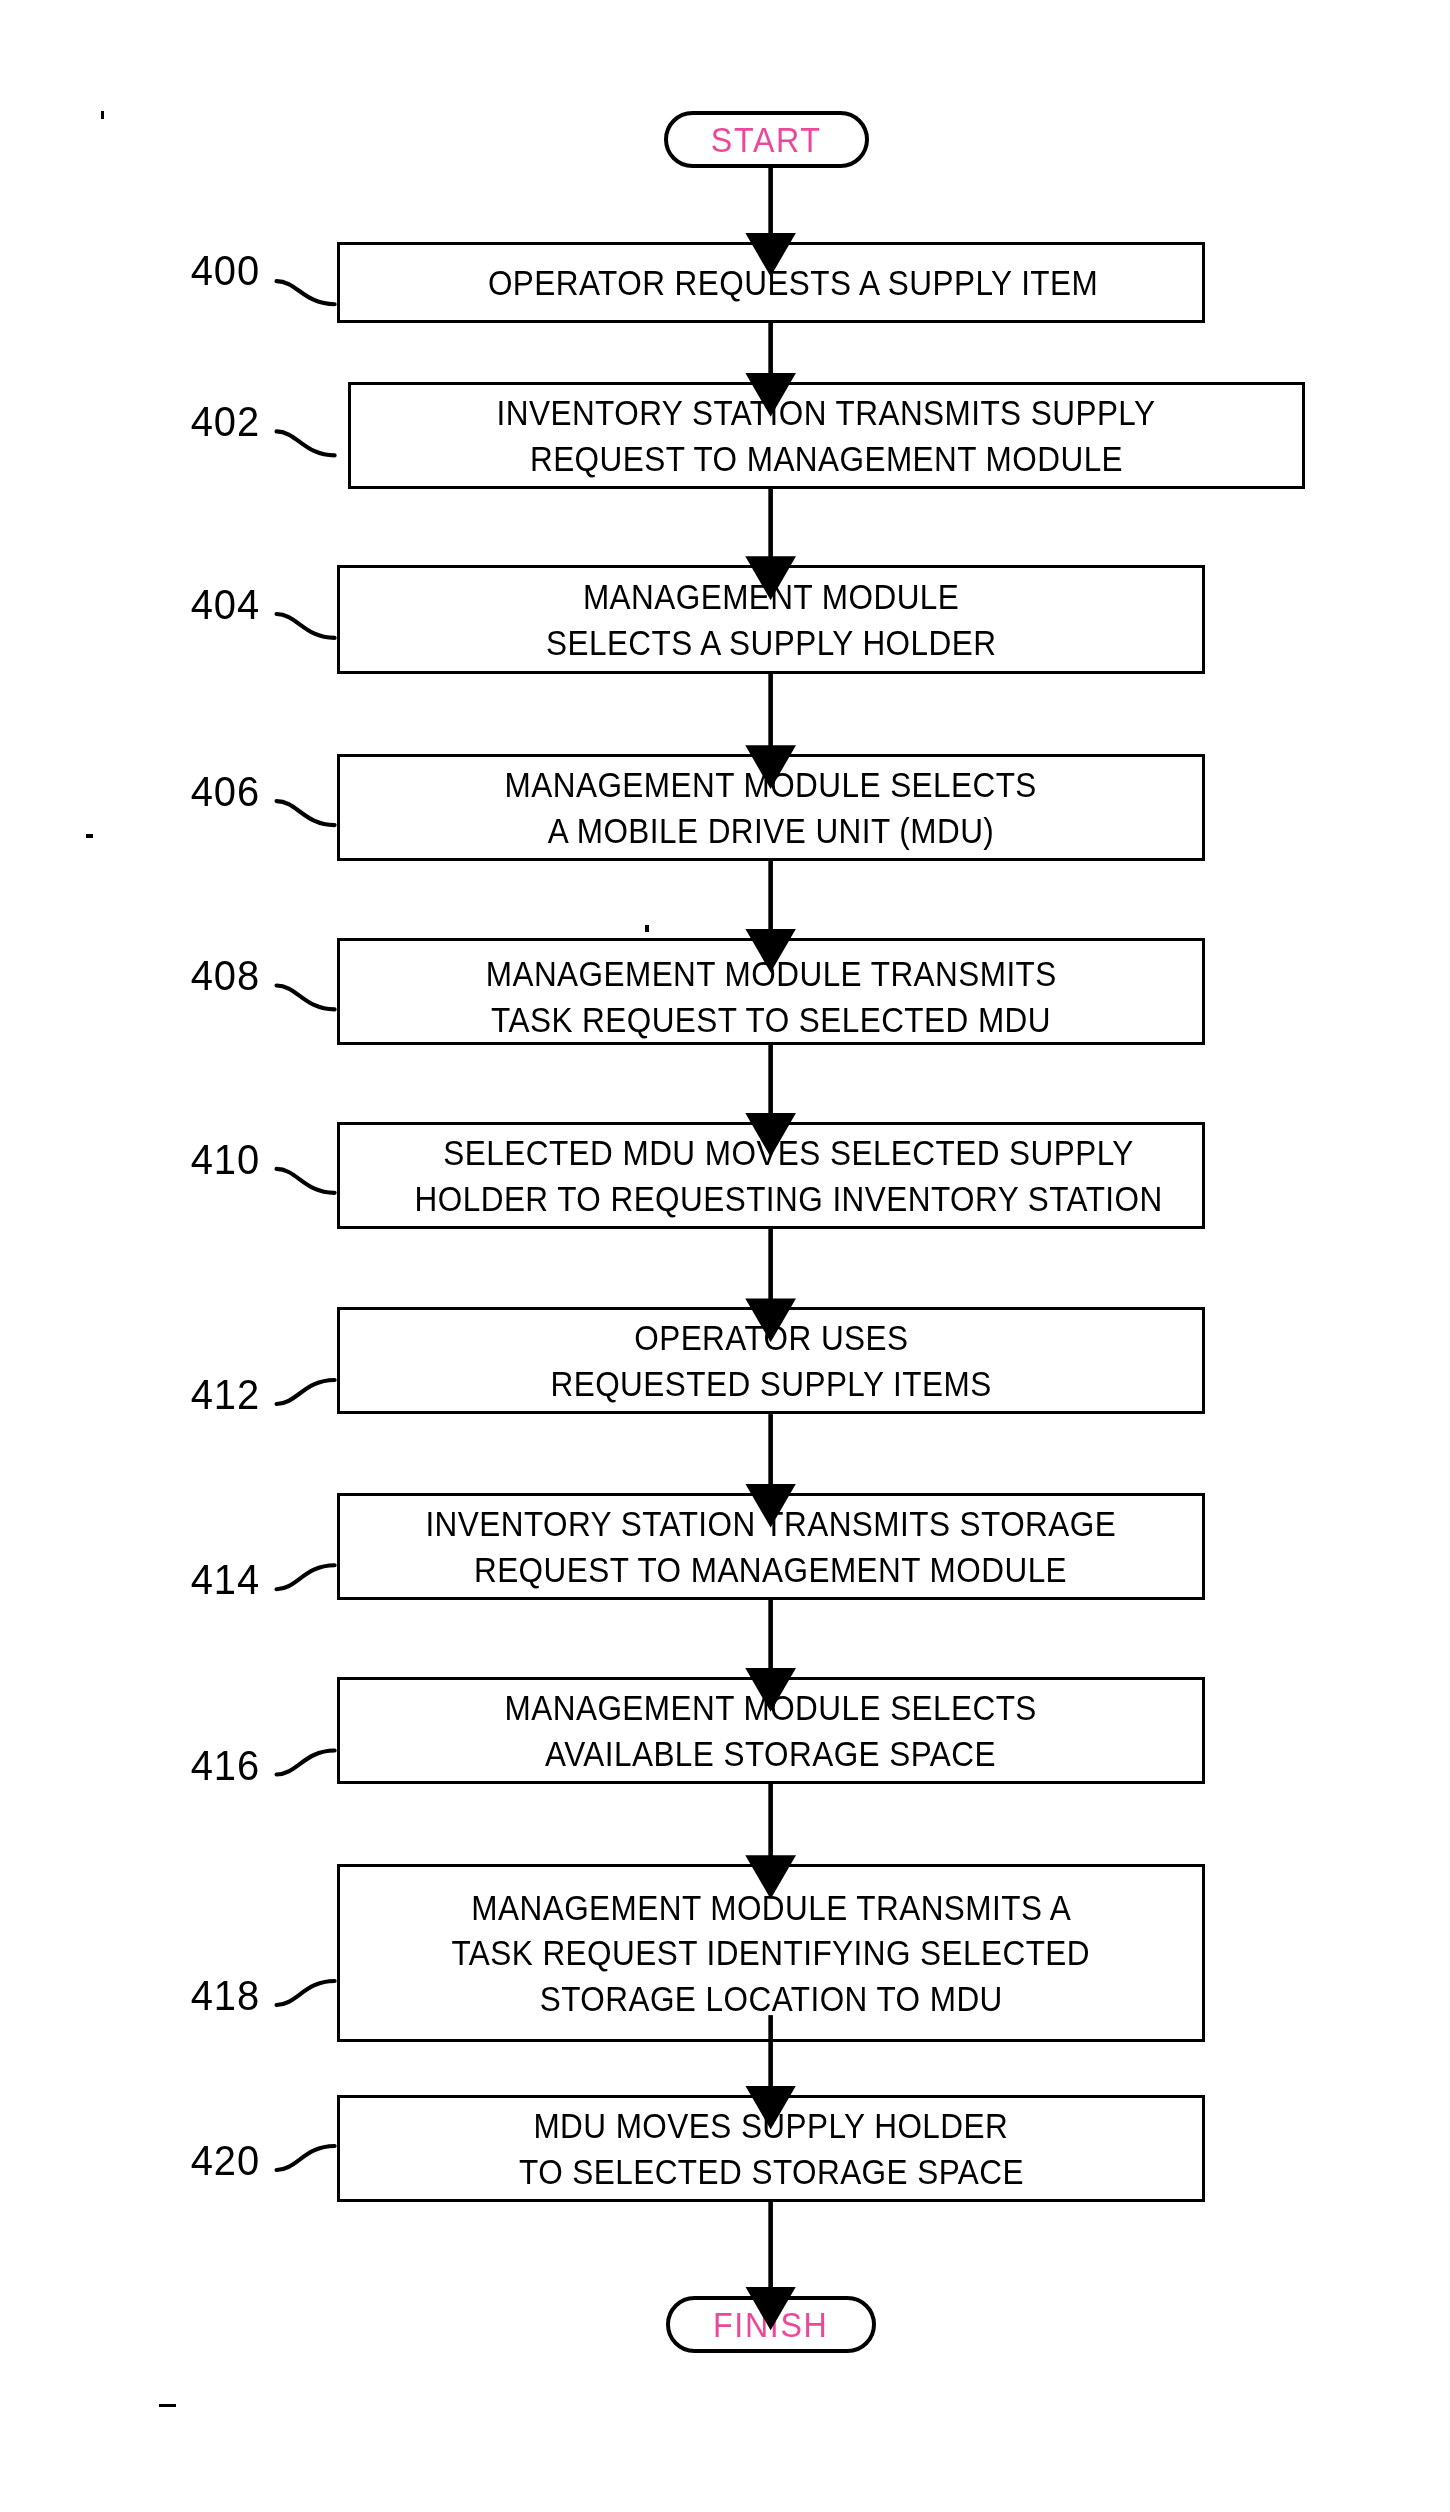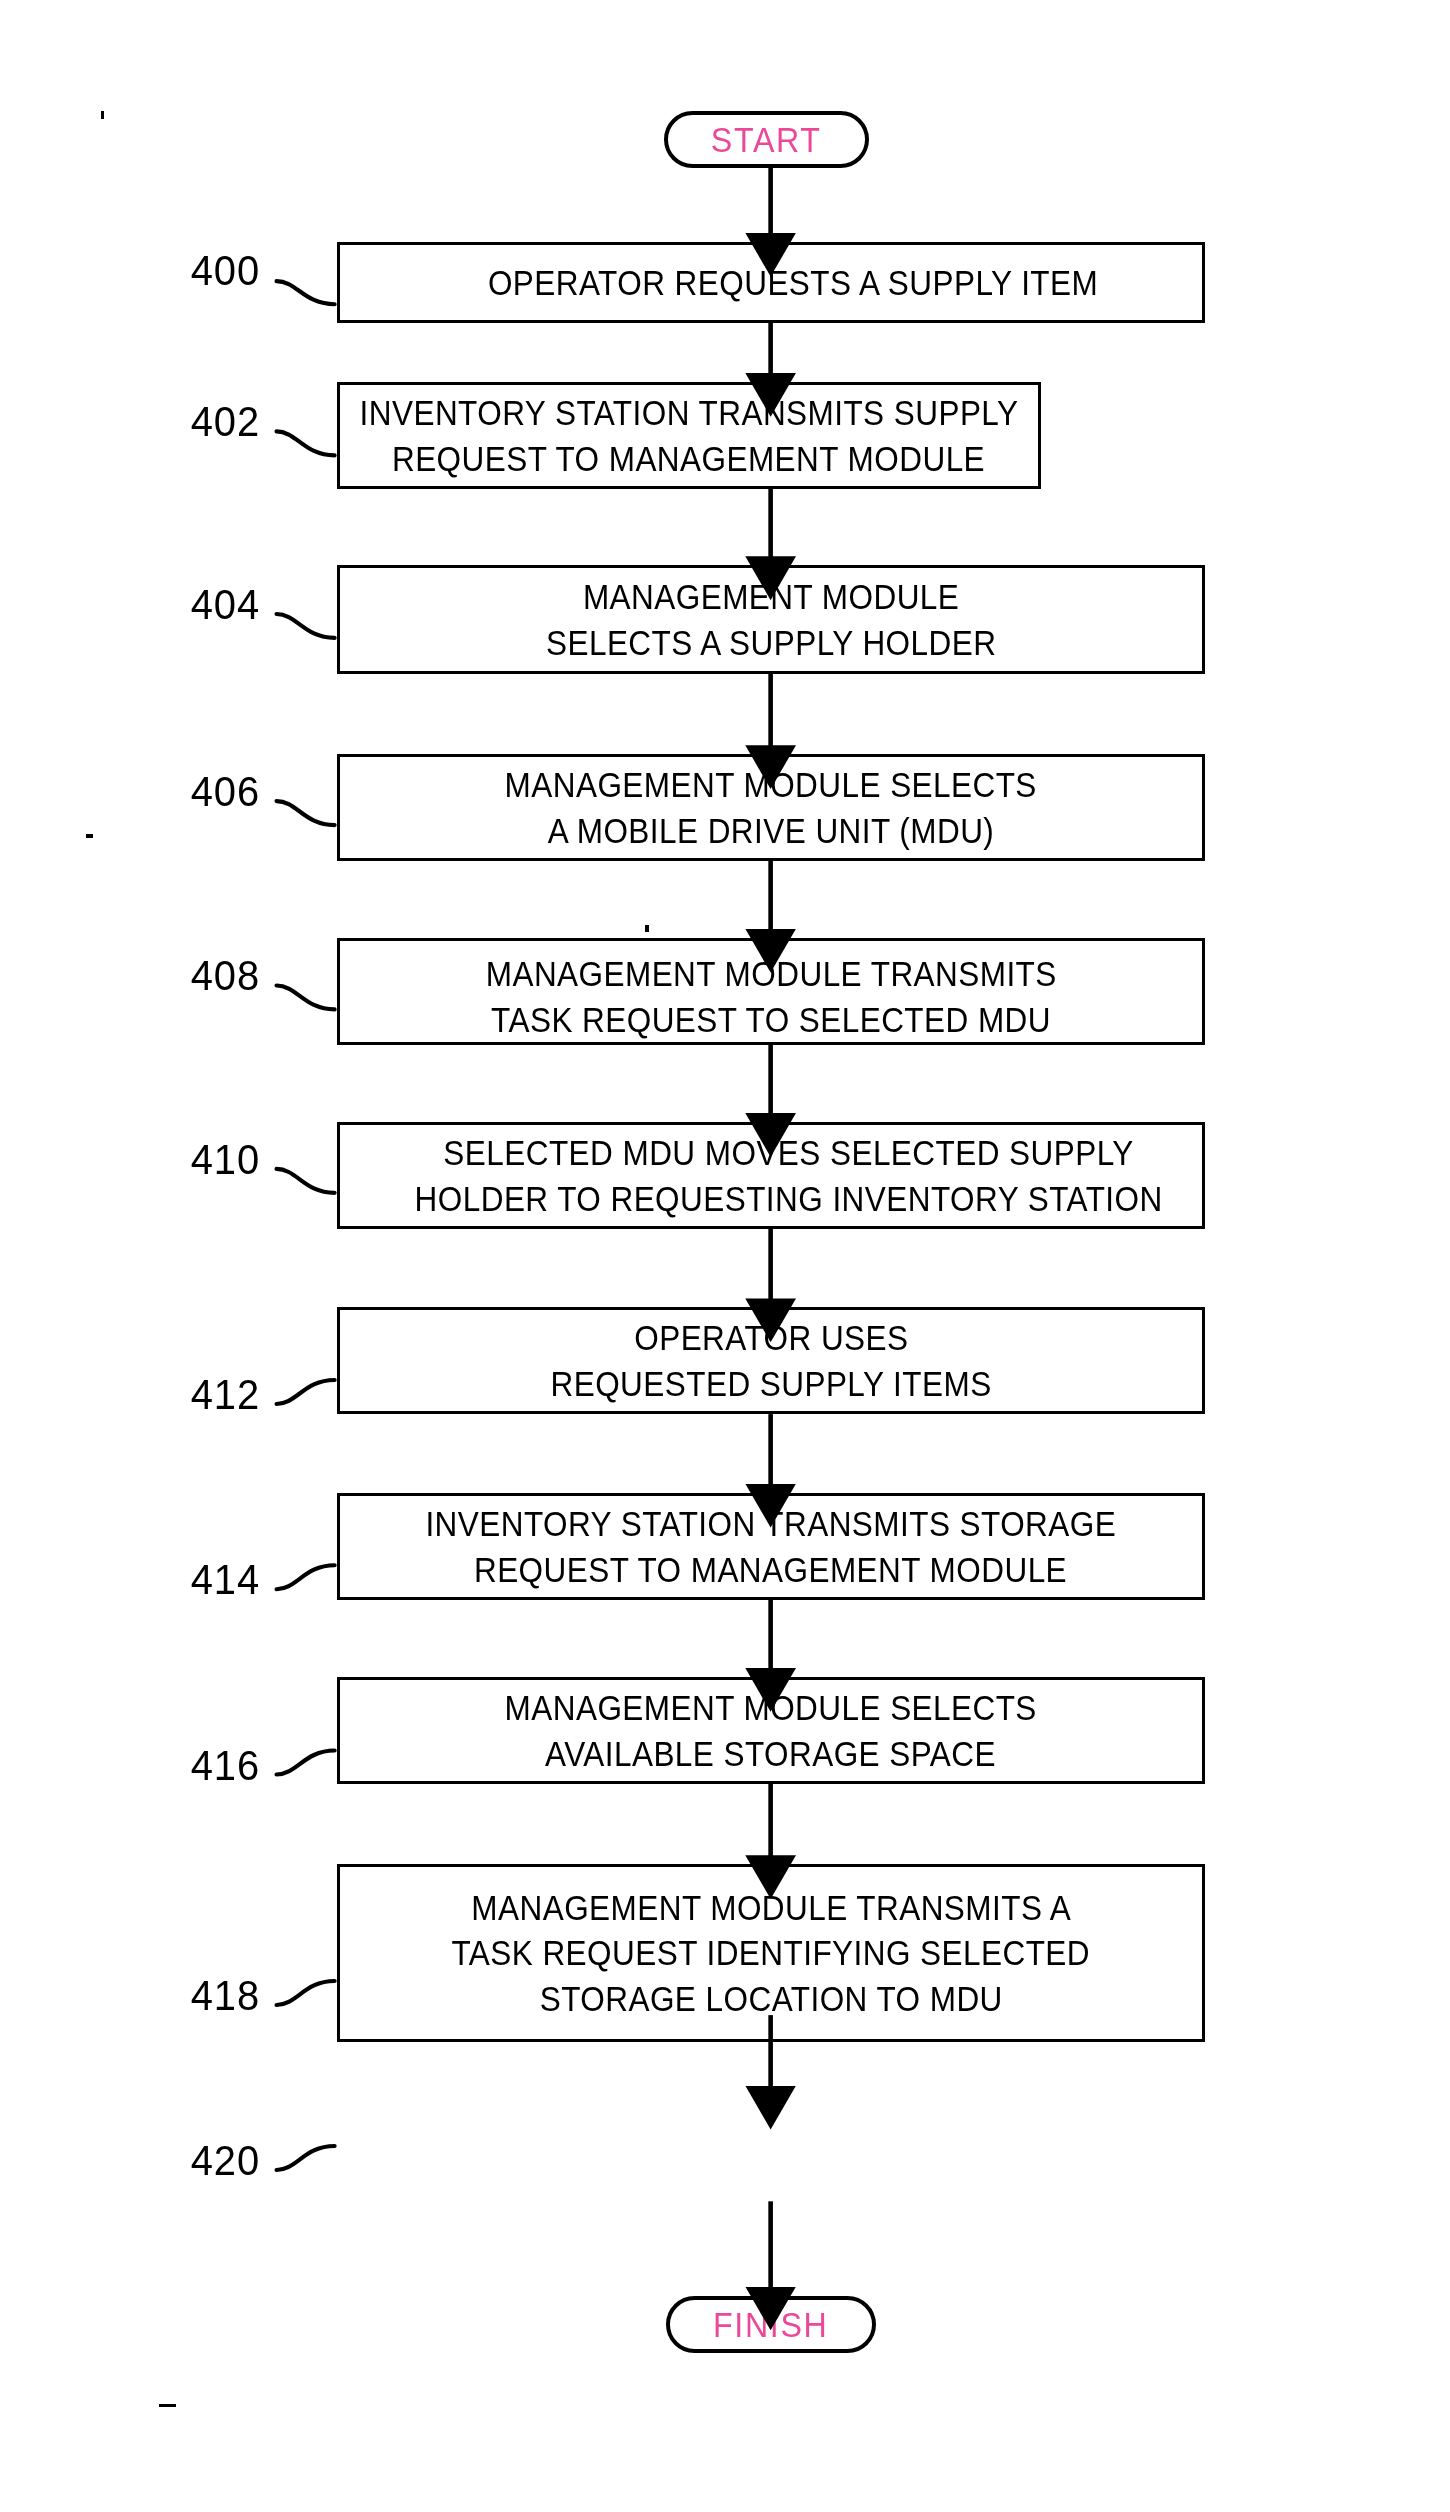--- a/index.html
+++ b/index.html
@@ -90,21 +90,21 @@
   </div>
 
   <div class="terminal" id="finish-terminal" style="left:666px; top:2296px; width:210px; height:57px;">
     <span class="tlabel">FINISH</span>
   </div>
 
   <div class="pbox" style="left:337px; top:242px; width:868px; height:81px;padding-left:44px;">
     <div class="pline">OPERATOR REQUESTS A SUPPLY ITEM</div>
   </div>
 
-  <div class="pbox" style="left:337px; top:382px; width:704px; height:107px;text-align:center;">
+  <div class="pbox" style="left:348px; top:382px; width:957px; height:107px;text-align:center;">
     <div class="pline">INVENTORY STATION TRANSMITS SUPPLY</div>
     <div class="pline">REQUEST TO MANAGEMENT MODULE</div>
   </div>
 
   <div class="pbox" style="left:337px; top:565px; width:868px; height:109px;">
     <div class="pline">MANAGEMENT MODULE</div>
     <div class="pline">SELECTS A SUPPLY HOLDER</div>
   </div>
 
   <div class="pbox" style="left:337px; top:754px; width:868px; height:107px;">
@@ -136,20 +136,24 @@
     <div class="pline">MANAGEMENT MODULE SELECTS</div>
     <div class="pline">AVAILABLE STORAGE SPACE</div>
   </div>
 
   <div class="pbox" style="left:337px; top:1864px; width:868px; height:178px;">
     <div class="pline">MANAGEMENT MODULE TRANSMITS A</div>
     <div class="pline">TASK REQUEST IDENTIFYING SELECTED</div>
     <div class="pline">STORAGE LOCATION TO MDU</div>
   </div>
 
+  <div class="pbox" style="left:337px; top:2095px; width:868px; height:107px;">
+    <div class="pline">MDU MOVES SUPPLY HOLDER</div>
+    <div class="pline">TO SELECTED STORAGE SPACE</div>
+  </div>
 
   <div class="refnum" style="left:189px; top:247px;">400</div>
   <div class="refnum" style="left:189px; top:398px;">402</div>
   <div class="refnum" style="left:189px; top:581px;">404</div>
   <div class="refnum" style="left:189px; top:768px;">406</div>
   <div class="refnum" style="left:189px; top:952px;">408</div>
   <div class="refnum" style="left:189px; top:1136px;">410</div>
   <div class="refnum" style="left:189px; top:1371px;">412</div>
   <div class="refnum" style="left:189px; top:1556px;">414</div>
   <div class="refnum" style="left:189px; top:1742px;">416</div>

